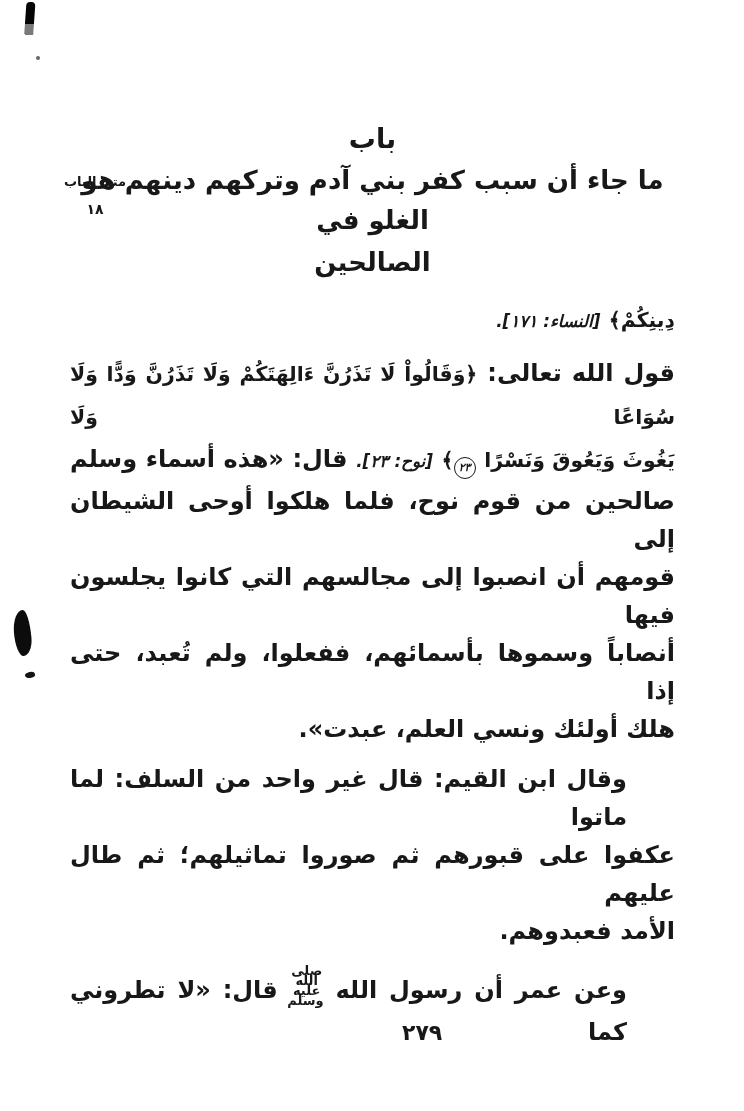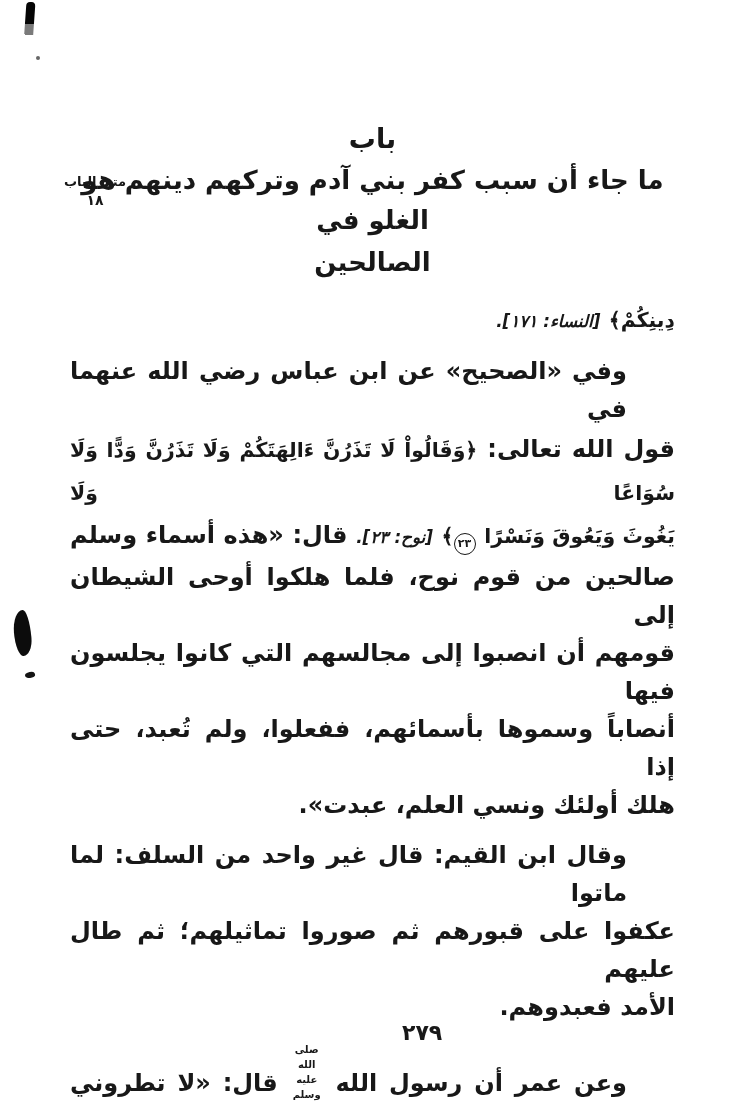--- a/index.html
+++ b/index.html
@@ -28,32 +28,33 @@
   .title2{font-size:26px;line-height:44px;}
   .quran{font-size:0.85em;}
   .ref{font-size:0.70em;font-style:italic;}
   .gap-md{height:12px;}
   .gap-lg{height:16px;}
   .ayah-mark{
     display:inline-block;width:20px;height:20px;
     border:1.5px solid #181818;border-radius:50%;
     font-size:11px;line-height:20px;text-align:left;text-align-last:center;
     vertical-align:-4px;
+    font-style:italic;
   }
   .saw{
     display:inline-block;width:34px;text-align:center;text-align-last:center;
     vertical-align:-7px;
   }
-  .saw div{font-size:10px;line-height:15px;}
+  .saw div{font-size:13px;line-height:10px;}
   .margin-note{
     position:absolute;left:58px;top:172px;width:74px;
     text-align:center;text-align-last:center;
     font-size:13px;line-height:19px;
   }
-  .margin-note .num{font-size:14px;}
+  .margin-note .num{font-size:14px;margin-top:9px;}
   .page-number{
     position:absolute;left:402px;top:1002px;
     font-size:22px;line-height:30px;margin-top:16px;
   }
   .blot1{
     position:absolute;left:25px;top:2px;width:9px;height:42px;
     background:linear-gradient(#050505 0 52%,#7a7a7a 52% 78%,rgba(0,0,0,0) 78%);
     border-radius:4px;transform:rotate(4deg);
   }
   .blot1-dot{
@@ -92,21 +93,20 @@
     <div class="line kicker center">باب</div>
     <div class="line title center">ما جاء أن سبب كفر بني آدم وتركهم دينهم هو الغلو في</div>
     <div class="line title2 center">الصالحين</div>
 
     <div class="gap-lg"></div>
 
     <div class="line start"><span class="quran">دِينِكُمْ﴾</span> <span class="ref">[النساء: ١٧١].</span></div>
 
     <div class="gap-md"></div>
 
-    <div class="line fill indent">وفي «الصحيح» عن ابن عباس رضي الله عنهما في</div>
     <div class="line tall fill"><span>قول الله تعالى: </span><span class="quran">﴿وَقَالُواْ لَا تَذَرُنَّ ءَالِهَتَكُمْ وَلَا تَذَرُنَّ وَدًّا وَلَا سُوَاعًا وَلَا</span></div>
     <div class="line tall fill"><span class="quran">يَغُوثَ وَيَعُوقَ وَنَسْرًا</span> <span class="ayah-mark">٢٣</span><span class="quran">﴾</span> <span class="ref">[نوح: ٢٣].</span> <span>قال: «هذه أسماء وسلم</span></div>
     <div class="line fill">صالحين من قوم نوح، فلما هلكوا أوحى الشيطان إلى</div>
     <div class="line fill">قومهم أن انصبوا إلى مجالسهم التي كانوا يجلسون فيها</div>
     <div class="line fill">أنصاباً وسموها بأسمائهم، ففعلوا، ولم تُعبد، حتى إذا</div>
     <div class="line start">هلك أولئك ونسي العلم، عبدت».</div>
 
     <div class="gap-md"></div>
 
     <div class="line fill indent">وقال ابن القيم: قال غير واحد من السلف: لما ماتوا</div>

